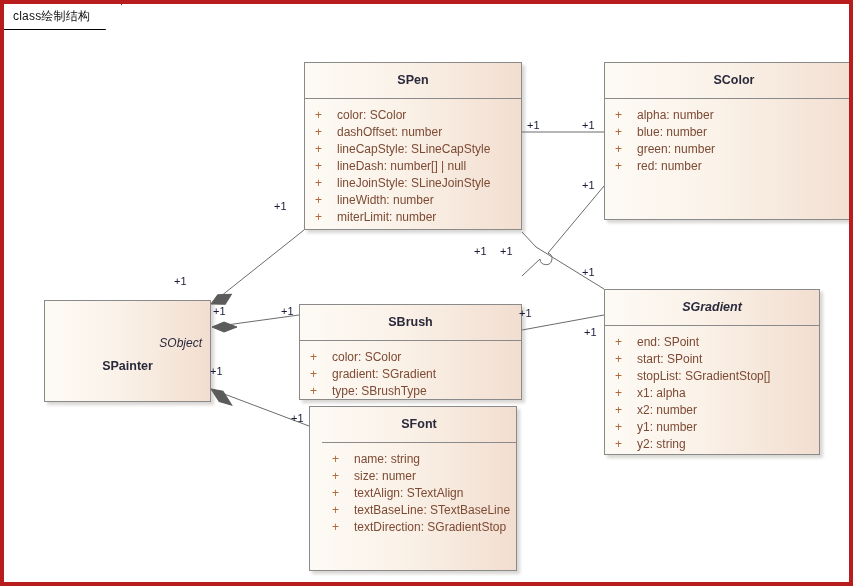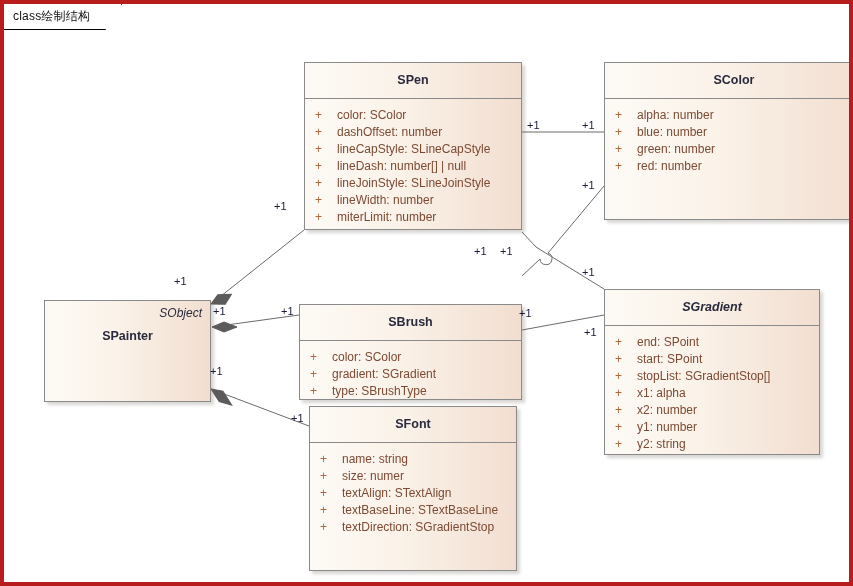--- a/index.html
+++ b/index.html
@@ -127,20 +127,21 @@
   .attr-text {
     position: absolute;
     left: 32px;
     top: 0;
     font-size: 12px;
     color: #7d4a33;
   }
   
   .no-divider > .cls-header {
     border-bottom: none;
+    margin-top: 30px;
   }
 </style>
 </head>
 <body>
 
 <div id="canvas">
 
   <svg id="connectors" viewBox="0 0 853 586" width="853" height="586">
 
     <g>
@@ -291,21 +292,21 @@
           <div class="attr-row">
             <span class="attr-vis">+</span>
             <span class="attr-text">y1: number</span>
           </div>
           <div class="attr-row">
             <span class="attr-vis">+</span>
             <span class="attr-text">y2: string</span>
           </div>
         </div>
       </div>
-      <div class="umlclass" style="left: 305px; top: 402px; width: 208px; height: 165px;">
+      <div class="umlclass" style="left: 305px; top: 402px; width: 208px; height: 165px; padding-left: 12px;">
         <div class="cls-header">
           <div class="cls-name">SFont</div>
         </div>
         <div class="cls-body">
           <div class="attr-row">
             <span class="attr-vis">+</span>
             <span class="attr-text">name: string</span>
           </div>
           <div class="attr-row">
             <span class="attr-vis">+</span>

